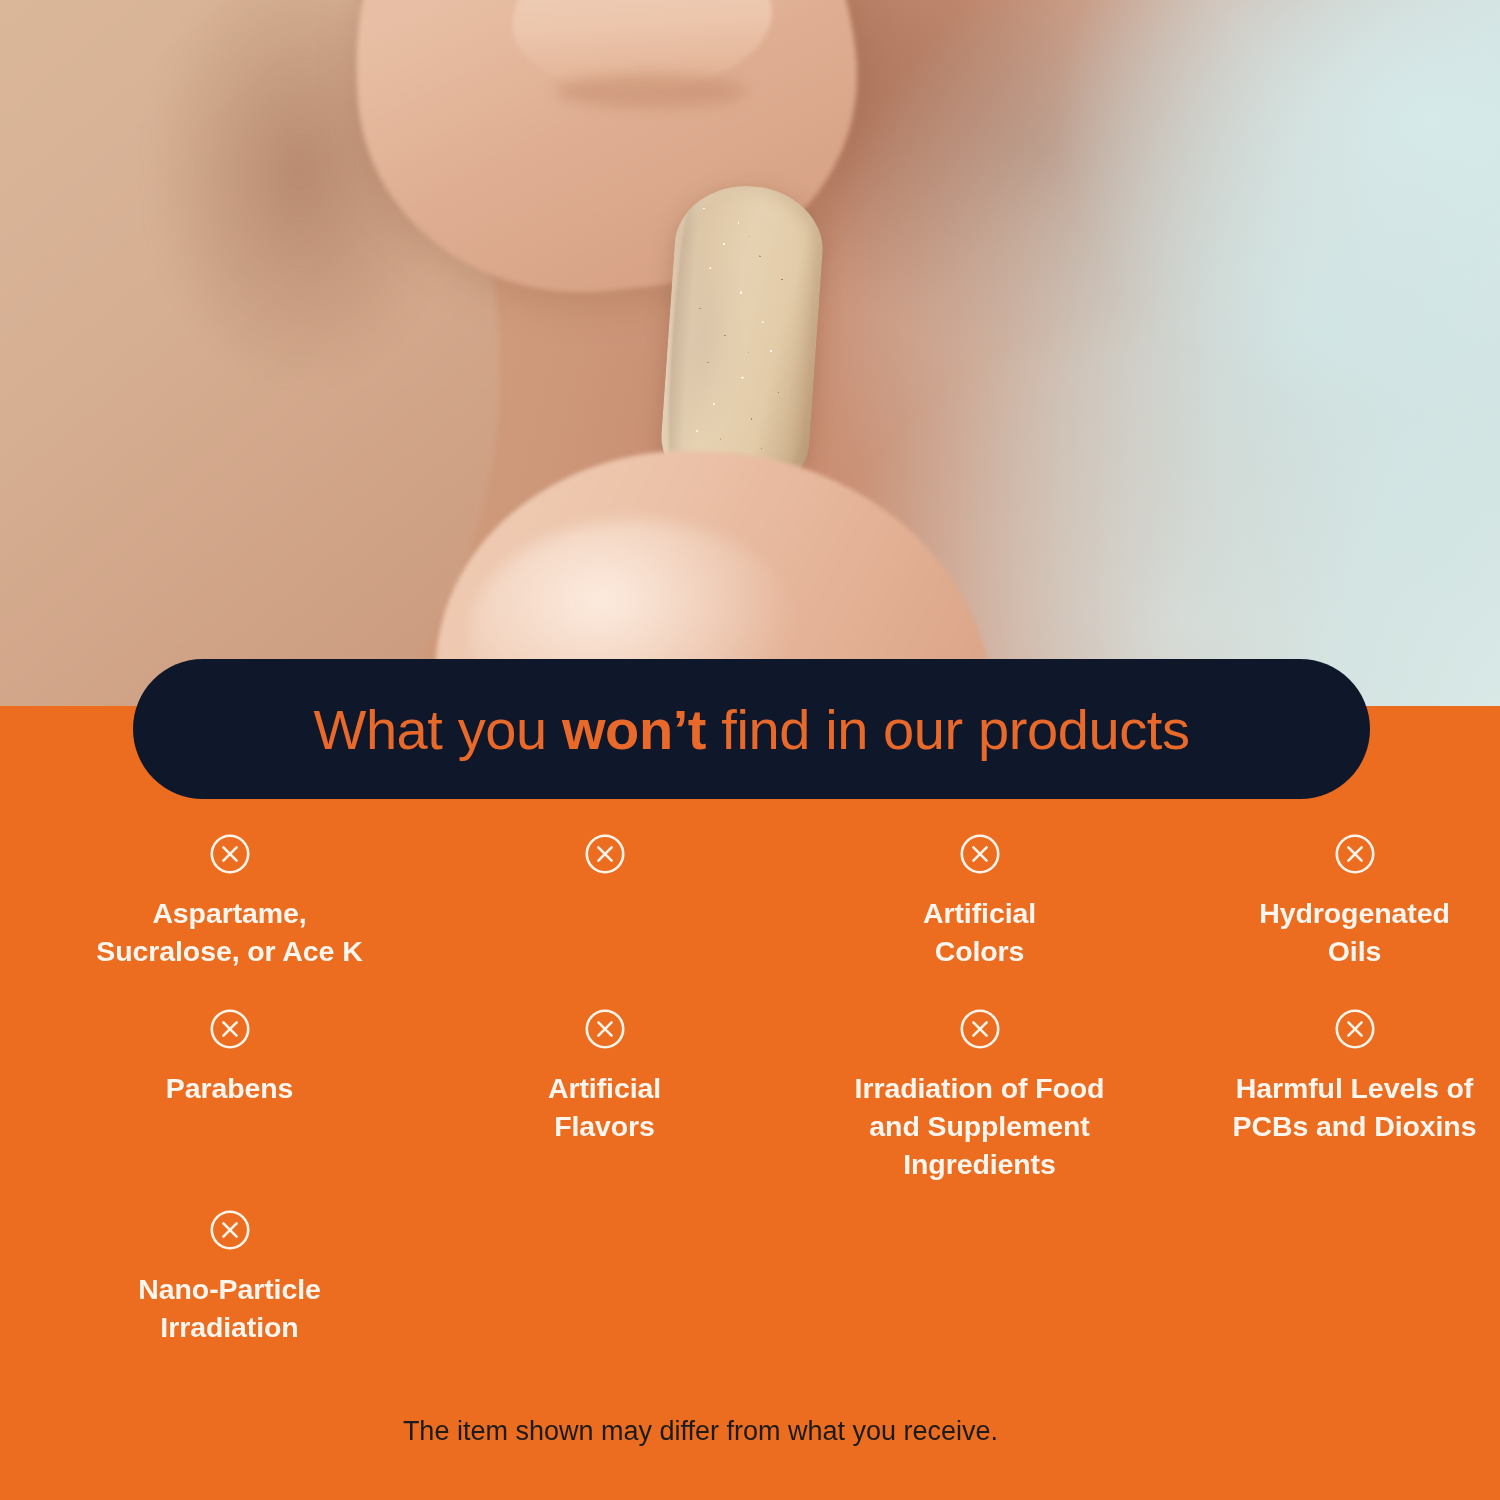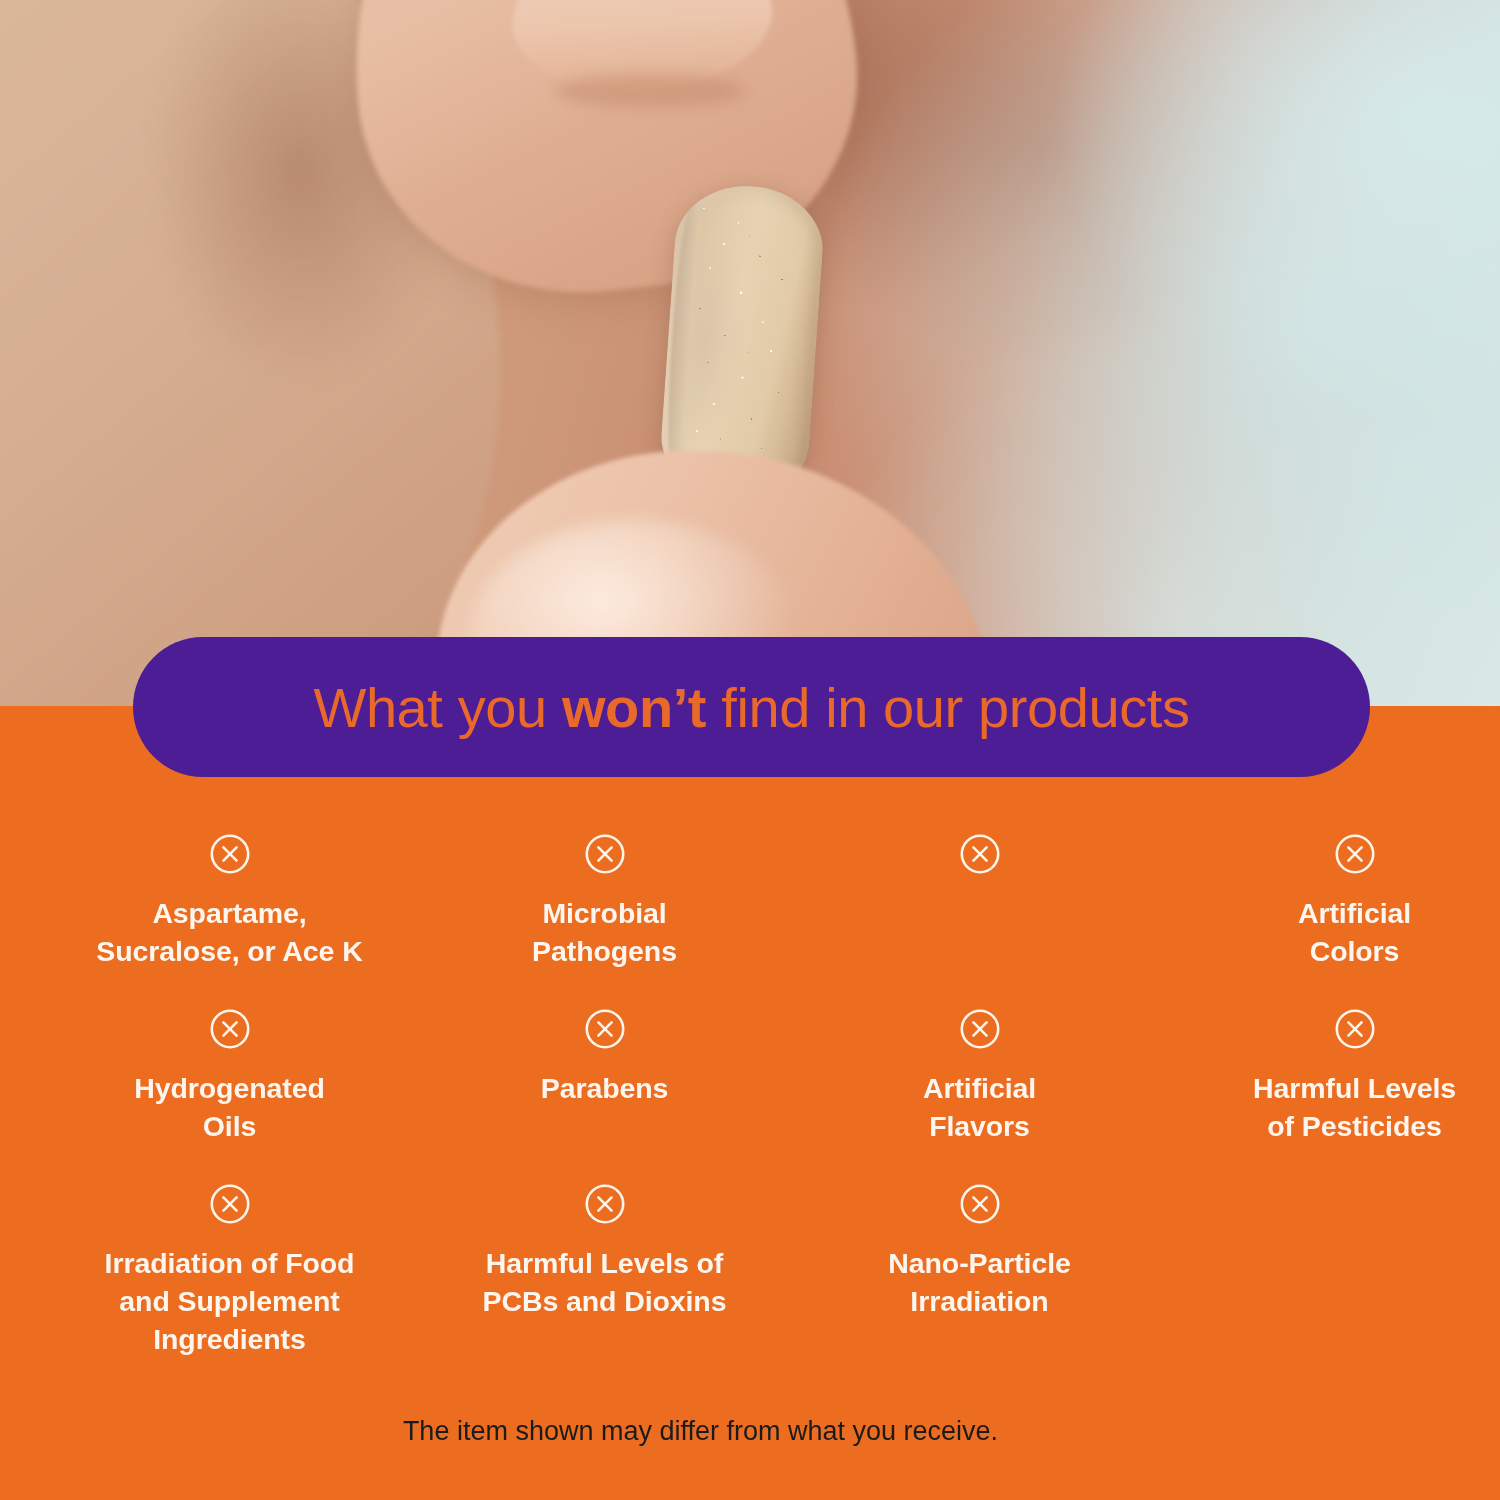--- a/index.html
+++ b/index.html
@@ -175,24 +175,24 @@
     height: 296px;
     border-radius: 50%/50%;
     background: linear-gradient(90deg, rgba(198,176,150,0.85) 0%, rgba(222,205,180,0.35) 70%, rgba(222,205,180,0) 100%);
     filter: blur(1.2px);
   }
 
   
   .title-pill {
     position: absolute;
     left: 133px;
-    top: 637px;
+    top: 659px;
     width: 1237px;
     height: 140px;
-    background: #4c1d95;
+    background: #0f172a;
     border-radius: 70px;
     display: flex;
     align-items: center;
     justify-content: center;
     text-align: right;
   }
   .title-text {
     font-size: 56px;
     color: #E8692A;
     letter-spacing: -0.4px;
@@ -274,29 +274,20 @@
     <div class="cell">
       <svg class="xicon" width="42" height="42" viewBox="0 0 42 42" aria-hidden="true">
         <circle cx="21" cy="21" r="18.2" fill="none" stroke="#FDF4EA" stroke-width="2.6"></circle>
         <line x1="14.4" y1="14.4" x2="27.6" y2="27.6" stroke="#FDF4EA" stroke-width="2.6" stroke-linecap="round"></line>
         <line x1="27.6" y1="14.4" x2="14.4" y2="27.6" stroke="#FDF4EA" stroke-width="2.6" stroke-linecap="round"></line>
       </svg>
       <div class="cell-label">Aspartame,
 Sucralose, or Ace K</div>
     </div>
 
-    <div class="cell">
-      <svg class="xicon" width="42" height="42" viewBox="0 0 42 42" aria-hidden="true">
-        <circle cx="21" cy="21" r="18.2" fill="none" stroke="#FDF4EA" stroke-width="2.6"></circle>
-        <line x1="14.4" y1="14.4" x2="27.6" y2="27.6" stroke="#FDF4EA" stroke-width="2.6" stroke-linecap="round"></line>
-        <line x1="27.6" y1="14.4" x2="14.4" y2="27.6" stroke="#FDF4EA" stroke-width="2.6" stroke-linecap="round"></line>
-      </svg>
-      <div class="cell-label">Microbial
-Pathogens</div>
-    </div>
 
     <div class="cell">
       <svg class="xicon" width="42" height="42" viewBox="0 0 42 42" aria-hidden="true">
         <circle cx="21" cy="21" r="18.2" fill="none" stroke="#FDF4EA" stroke-width="2.6"></circle>
         <line x1="14.4" y1="14.4" x2="27.6" y2="27.6" stroke="#FDF4EA" stroke-width="2.6" stroke-linecap="round"></line>
         <line x1="27.6" y1="14.4" x2="14.4" y2="27.6" stroke="#FDF4EA" stroke-width="2.6" stroke-linecap="round"></line>
       </svg>
     </div>
 
     <div class="cell">
@@ -332,29 +323,20 @@
     <div class="cell">
       <svg class="xicon" width="42" height="42" viewBox="0 0 42 42" aria-hidden="true">
         <circle cx="21" cy="21" r="18.2" fill="none" stroke="#FDF4EA" stroke-width="2.6"></circle>
         <line x1="14.4" y1="14.4" x2="27.6" y2="27.6" stroke="#FDF4EA" stroke-width="2.6" stroke-linecap="round"></line>
         <line x1="27.6" y1="14.4" x2="14.4" y2="27.6" stroke="#FDF4EA" stroke-width="2.6" stroke-linecap="round"></line>
       </svg>
       <div class="cell-label">Artificial
 Flavors</div>
     </div>
 
-    <div class="cell">
-      <svg class="xicon" width="42" height="42" viewBox="0 0 42 42" aria-hidden="true">
-        <circle cx="21" cy="21" r="18.2" fill="none" stroke="#FDF4EA" stroke-width="2.6"></circle>
-        <line x1="14.4" y1="14.4" x2="27.6" y2="27.6" stroke="#FDF4EA" stroke-width="2.6" stroke-linecap="round"></line>
-        <line x1="27.6" y1="14.4" x2="14.4" y2="27.6" stroke="#FDF4EA" stroke-width="2.6" stroke-linecap="round"></line>
-      </svg>
-      <div class="cell-label">Harmful Levels
-of Pesticides</div>
-    </div>
 
     <div class="cell">
       <svg class="xicon" width="42" height="42" viewBox="0 0 42 42" aria-hidden="true">
         <circle cx="21" cy="21" r="18.2" fill="none" stroke="#FDF4EA" stroke-width="2.6"></circle>
         <line x1="14.4" y1="14.4" x2="27.6" y2="27.6" stroke="#FDF4EA" stroke-width="2.6" stroke-linecap="round"></line>
         <line x1="27.6" y1="14.4" x2="14.4" y2="27.6" stroke="#FDF4EA" stroke-width="2.6" stroke-linecap="round"></line>
       </svg>
       <div class="cell-label">Irradiation of Food
 and Supplement
 Ingredients</div>

